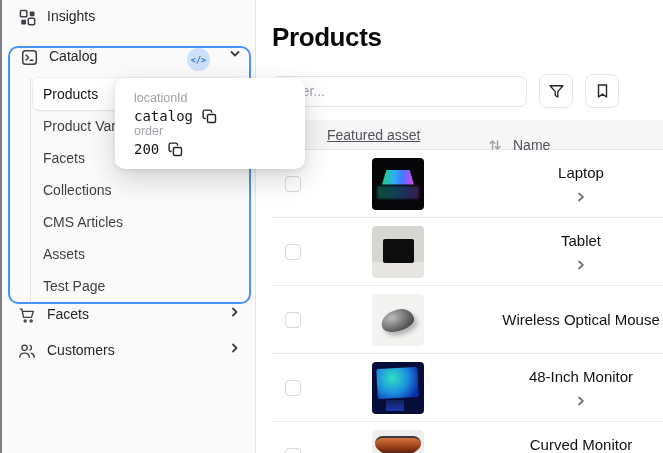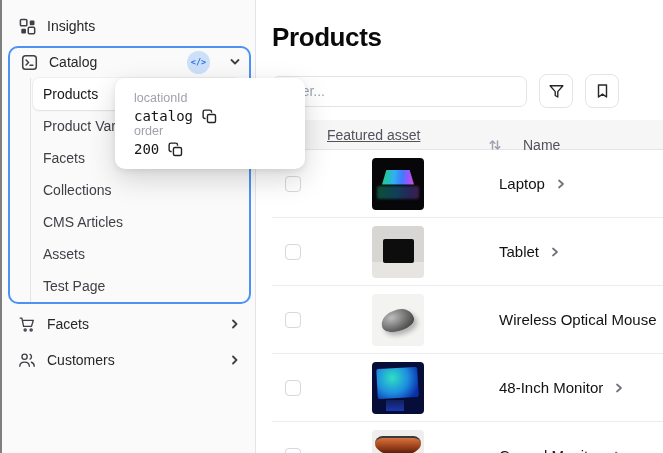--- a/index.html
+++ b/index.html
@@ -6,21 +6,21 @@
   html,body { margin:0; padding:0; }
   body {
     width:663px; height:453px; overflow:hidden; background:#fff;
     font-family:"Liberation Sans","DejaVu Sans",sans-serif; color:#18181b;
     -webkit-font-smoothing:antialiased;
   }
   .app { display:flex; width:663px; height:453px; position:relative; border-left:2px solid #7f7f7f; }
 
   
   .sidebar { width:254px; flex:none; background:#fafafa; border-right:1px solid #e4e4e7; padding-top:8px; font-size:14px; }
-  .nav-row { display:flex; align-items:center; height:36px; padding:0 14px 0 16px; gap:11px; cursor:pointer; }
+  .nav-row { display:flex; align-items:flex-start; height:36px; padding:0 14px 0 16px; gap:11px; cursor:pointer; }
   .nav-icon { width:18px; height:18px; flex:none; display:flex; align-items:center; justify-content:center; color:#3f3f46; }
   .nav-label { color:#27272a; white-space:nowrap; }
   .nav-chevron { margin-left:auto; display:flex; color:#3f3f46; }
 
   .catalog-group { border:2px solid #4a93f5; border-radius:10px; margin:2px 4px 2px 6px; background:#fafafa; }
   .catalog-row { height:28px; padding:0 8px 0 10px; }
   .code-badge { margin-left:auto; width:23px; height:23px; border-radius:50%; background:#cde0fa; color:#2b6fe0;
     font-family:"DejaVu Sans Mono","Liberation Mono",monospace; font-size:8.5px; font-weight:bold;
     display:flex; align-items:center; justify-content:center; cursor:pointer; flex:none; }
   .catalog-row .chev-down { margin-left:8px; display:flex; color:#3f3f46; }
@@ -38,24 +38,24 @@
   .filter-input::placeholder { color:#9ca3af; }
   .icon-btn { width:34px; height:34px; border:1px solid #e4e4e7; border-radius:8px; background:#fff; display:flex;
     align-items:center; justify-content:center; cursor:pointer; padding:0; }
 
   .table { margin-top:12px; }
   .thead { display:flex; align-items:center; height:30px; background:#f6f6f7; border-bottom:1px solid #e5e5e8;
     font-size:14px; color:#52525b; font-weight:500; }
   .col-check { width:50px; flex:none; padding-left:13px; display:flex; align-items:center; }
   .col-asset { width:166px; flex:none; padding-left:5px; display:flex; align-items:center;text-decoration:underline; }
   .col-name  { flex:1; min-width:0; display:flex; align-items:center; }
-  .thead .col-name { gap:21px;margin-top:20px; }
+  .thead .col-name { gap:11px;margin-top:20px; }
   .trow { display:flex; align-items:center; height:68px; border-bottom:1px solid #ececef; background:#fff; }
   .trow .col-asset { padding-left:0; }
-  .trow .col-name { padding-left:11px; font-size:15px; font-weight:500; color:#111214; gap:9px; white-space:nowrap; }
+  .trow .col-name { padding-left:11px; font-size:15px; font-weight:500; color:#111214; gap:9px; white-space:nowrap;flex-direction:column; }
   .checkbox { width:16px; height:16px; border:1.5px solid #d7d7dc; border-radius:4px; background:#fff; cursor:pointer; flex:none; }
   .sort-icon, .row-chev { display:flex; flex:none; }
 
   
   .pimg { width:52px; height:52px; border-radius:4px; position:relative; overflow:hidden; flex:none; margin-left:50px; }
   .trow .pimg { margin-left:50px; }
   .img-laptop { background:#070709; }
   .img-laptop::before { content:""; position:absolute; left:10px; right:10px; top:12px; height:15px;
     clip-path:polygon(14% 0,86% 0,100% 100%,0 100%);
     background:linear-gradient(95deg,#1fce7c,#2fb1f0 38%,#3e7bff 62%,#9a55ff 82%,#d44fd0); }

